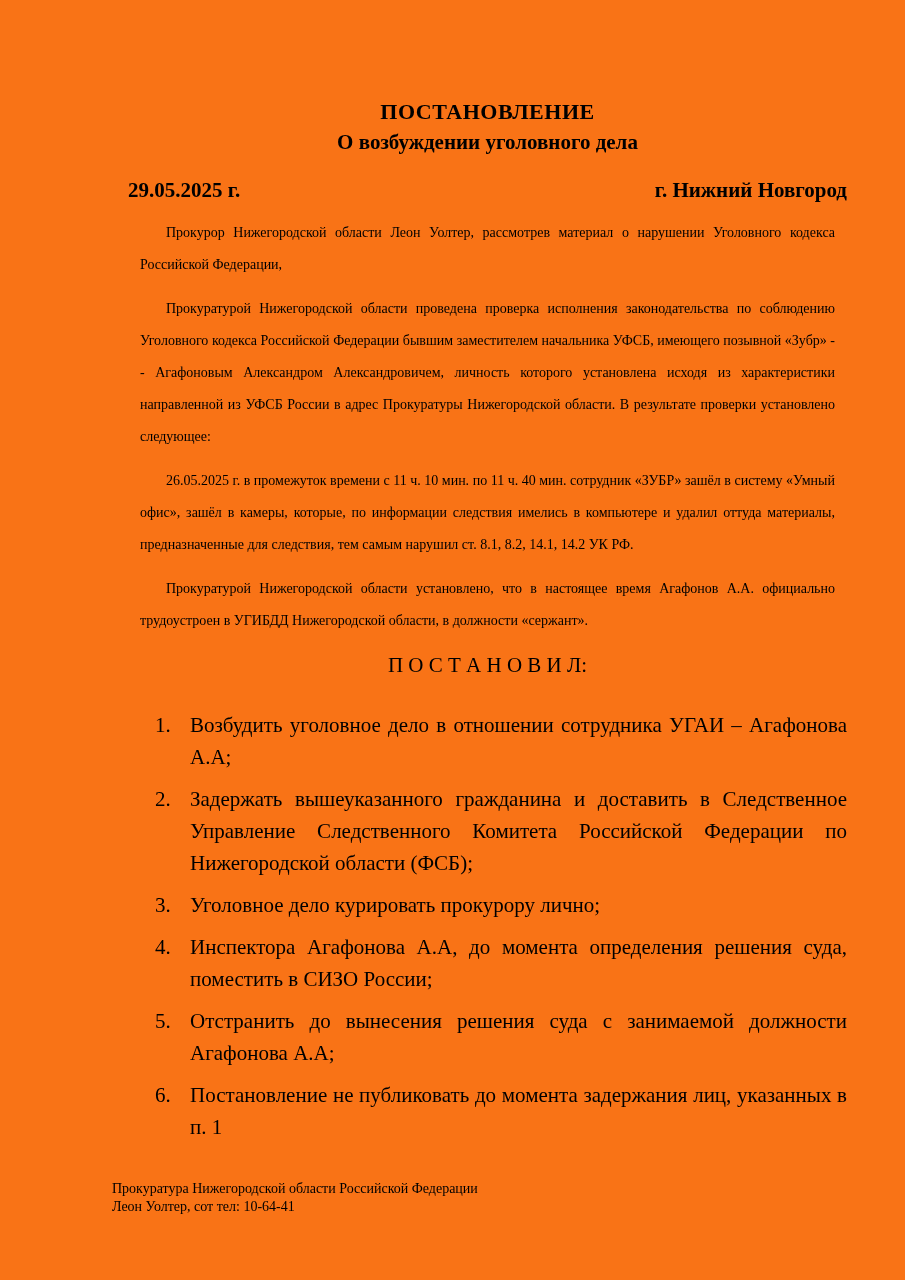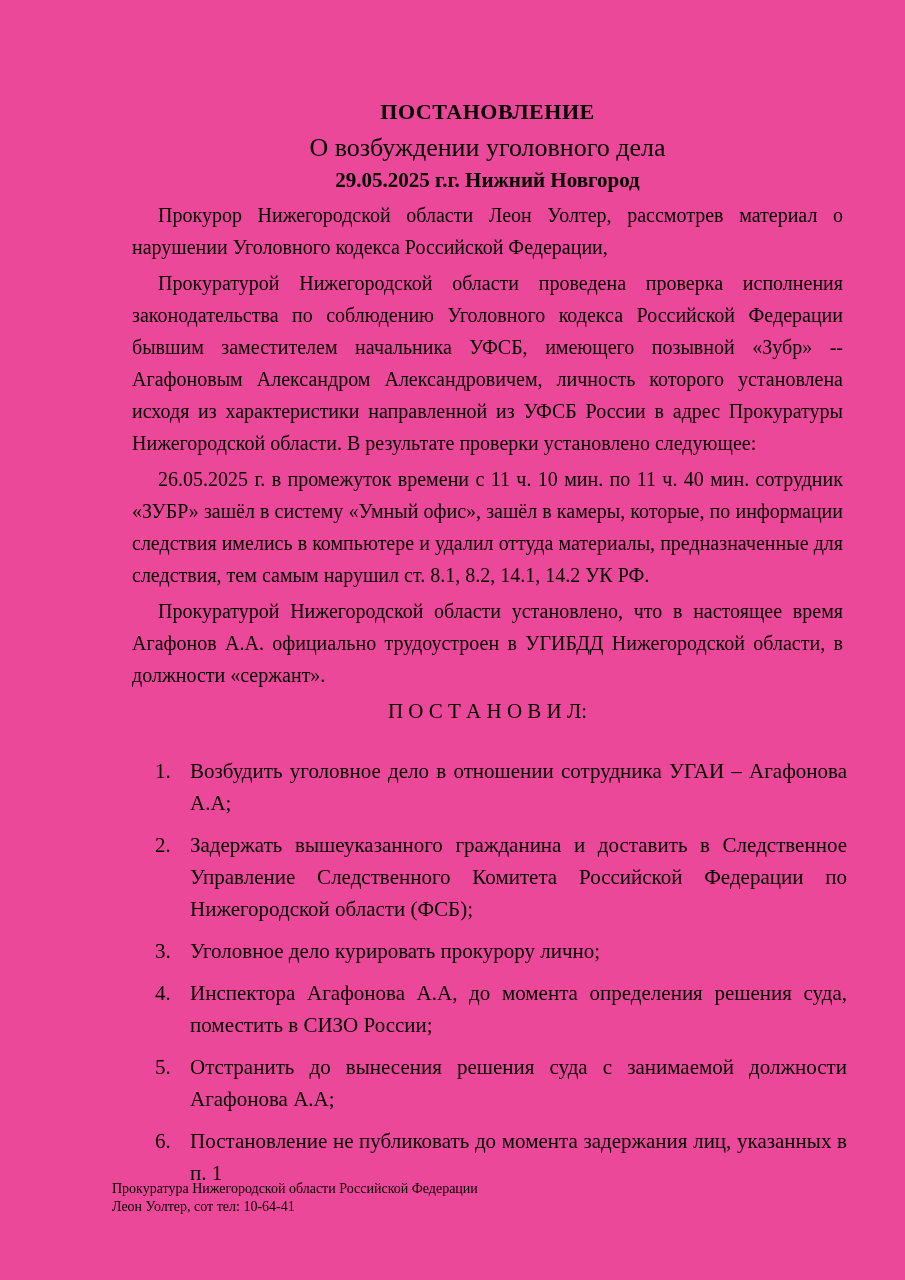--- a/index.html
+++ b/index.html
@@ -4,52 +4,51 @@
 <style>
   html, body {
     margin: 0;
     padding: 0;
     background: #ffffff;
   }
   .page {
     position: relative;
     width: 905px;
     height: 1280px;
-    background: #ec4899;
+    background: #f97316;
     color: #000000;
     font-family: "Liberation Serif", "DejaVu Serif", serif;
     box-sizing: border-box;
     padding: 97px 58px 0 128px;
     overflow: hidden;
   }
   .doc-title {
     text-align: center;
     font-weight: bold;
     font-size: 22px;
     line-height: 30px;
     letter-spacing: 0.5px;
   }
   .doc-subtitle {
     text-align: center;
-    font-weight: normal;
-    font-size: 26px;
+    font-weight: bold;
+    font-size: 21px;
     line-height: 30px;
-    margin-top: 6px;
   }
   .date-row {
     display: flex;
-    justify-content: center;
+    justify-content: space-between;
     font-weight: bold;
     font-size: 21px;
     line-height: 30px;
-    margin-top: 2px;
+    margin-top: 18px;
   }
   .para {
-    margin: 4px;
-    font-size: 20px;
+    margin: 12px;
+    font-size: 14px;
     line-height: 32px;
     text-align: justify;
     text-indent: 26px;
   }
   .section-heading {
     font-size: 21px;
     line-height: 32px;
     text-align: center;
   }
   .section-heading.resolved {

